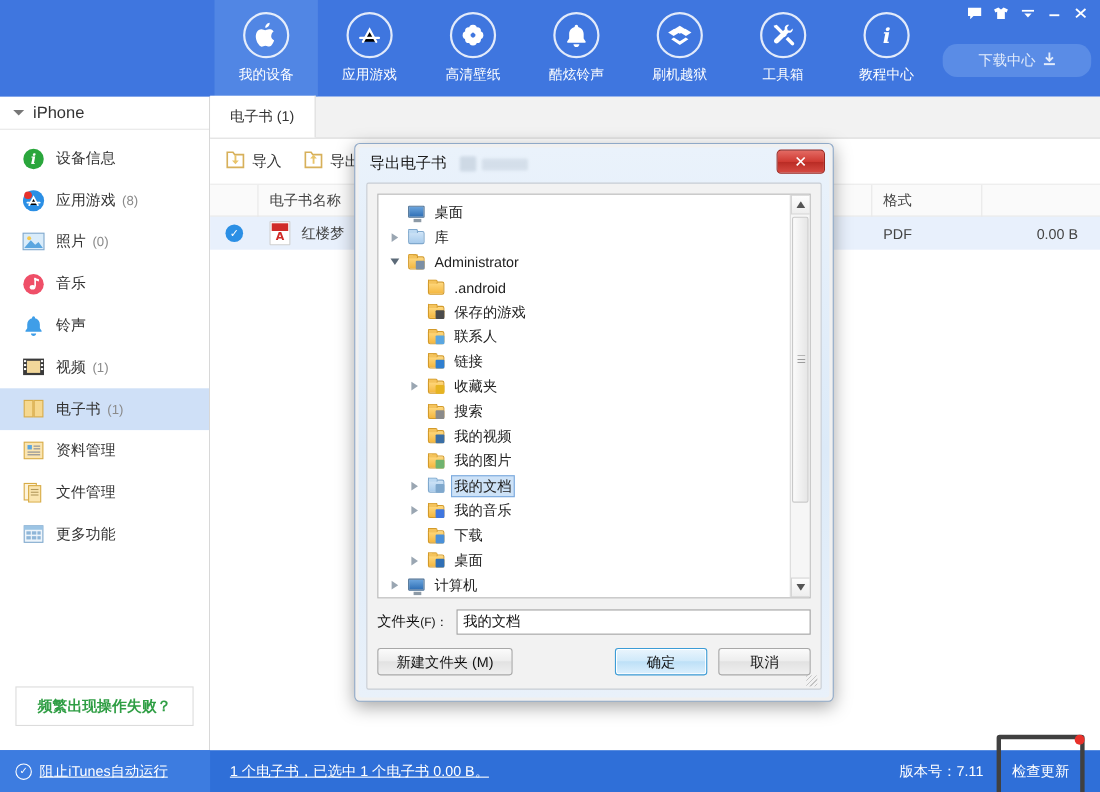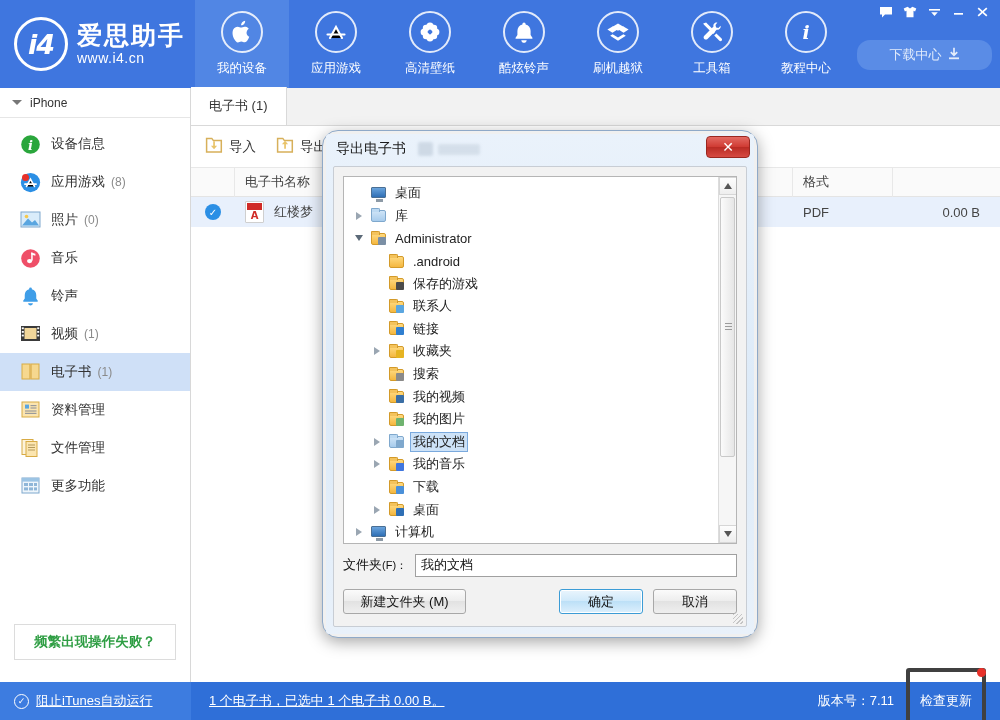--- a/index.html
+++ b/index.html
@@ -69,21 +69,21 @@
     background: #ffffff; border-right: 1px solid #d8d8d8;
   }
   .device-head {
     height: 30px; display: flex; align-items: center; padding-left: 12px;
     gap: 8px; border-bottom: 1px solid #e6e6e6; cursor: pointer;
   }
   .caret-down {
     width: 0; height: 0; border-left: 5px solid transparent;
     border-right: 5px solid transparent; border-top: 5px solid #777;
   }
-  .device-name { font-size: 12px; color: #333; }
+  .device-name { font-size: 15px; color: #333; }
   .side-list { padding-top: 7px; }
   .side-item {
     height: 38px; display: flex; align-items: center; padding-left: 20px;
     gap: 10px; cursor: pointer; position: relative;
   }
   .side-item.active { background: #cfe0f7; }
   .si-icon { width: 21px; height: 21px; flex: 0 0 21px; position: relative; }
   .si-label { font-size: 13.5px; color: #333; }
   .si-count { font-size: 12px; color: #8a8a8a; margin-left: -4px; }
   .dot-badge {
@@ -181,21 +181,21 @@
     cursor: pointer; position: relative;
   }
   .update-dot {
     position: absolute; right: -4px; top: -4px; width: 9px; height: 9px;
     border-radius: 50%; background: #e8312a;
   }
 
   
   .dlg {
     position: absolute; left: 322px; top: 130px; width: 436px; height: 508px;
-    background: #f0f0f0; border: 1px solid #8fa9c8; border-radius: 16px;
+    background: #f0f0f0; border: 1px solid #8fa9c8; border-radius: 5px;
     box-shadow: 0 4px 16px rgba(0,0,0,0.35);
     padding: 3px;
   }
   .dlg-inner {
     width: 100%; height: 100%; border-radius: 3px;
     background: linear-gradient(180deg,#eaf2fb 0%, #dceaf8 55%, #e9f1fa 100%);
     position: relative;
   }
   .dlg-titlebar {
     height: 30px; display: flex; align-items: center; padding-left: 10px;
@@ -324,27 +324,20 @@
     background: repeating-linear-gradient(135deg,#b9b9b9 0 1px,transparent 1px 3px);
     opacity: 0.8;
   }
 </style>
 </head>
 <body>
 
 <div id="app">
 
   <div class="header">
-    <div class="logo-area">
-      <div class="logo-circle">i4</div>
-      <div class="logo-text">
-        <div class="logo-title">爱思助手</div>
-        <div class="logo-sub">www.i4.cn</div>
-      </div>
-    </div>
 
     <div class="navbar">
       <div class="nav-item active">
         <span class="nav-icon">
           <svg width="22" height="24" viewBox="0 0 22 24">
               <path fill="#fff" d="M15.6 12.6c0-2.6 2.1-3.8 2.2-3.9-1.2-1.8-3.1-2-3.8-2-1.6-.2-3.1.9-3.9.9-.8 0-2.1-.9-3.4-.9-1.8 0-3.4 1-4.3 2.6-1.8 3.2-.5 7.9 1.3 10.5.9 1.3 1.9 2.7 3.2 2.6 1.3-.05 1.8-.85 3.4-.85 1.6 0 2 .85 3.4.82 1.4-.03 2.3-1.3 3.1-2.6.98-1.5 1.4-2.95 1.42-3.02-.03-.02-2.72-1.05-2.72-4.15zM13.1 3.9c.7-.85 1.17-2.03 1.04-3.2-1 .04-2.22.67-2.95 1.51-.65.75-1.22 1.95-1.07 3.1 1.12.09 2.27-.57 2.98-1.41z"></path>
             </svg>
         </span>
         <span class="nav-label">我的设备</span>
       </div>

